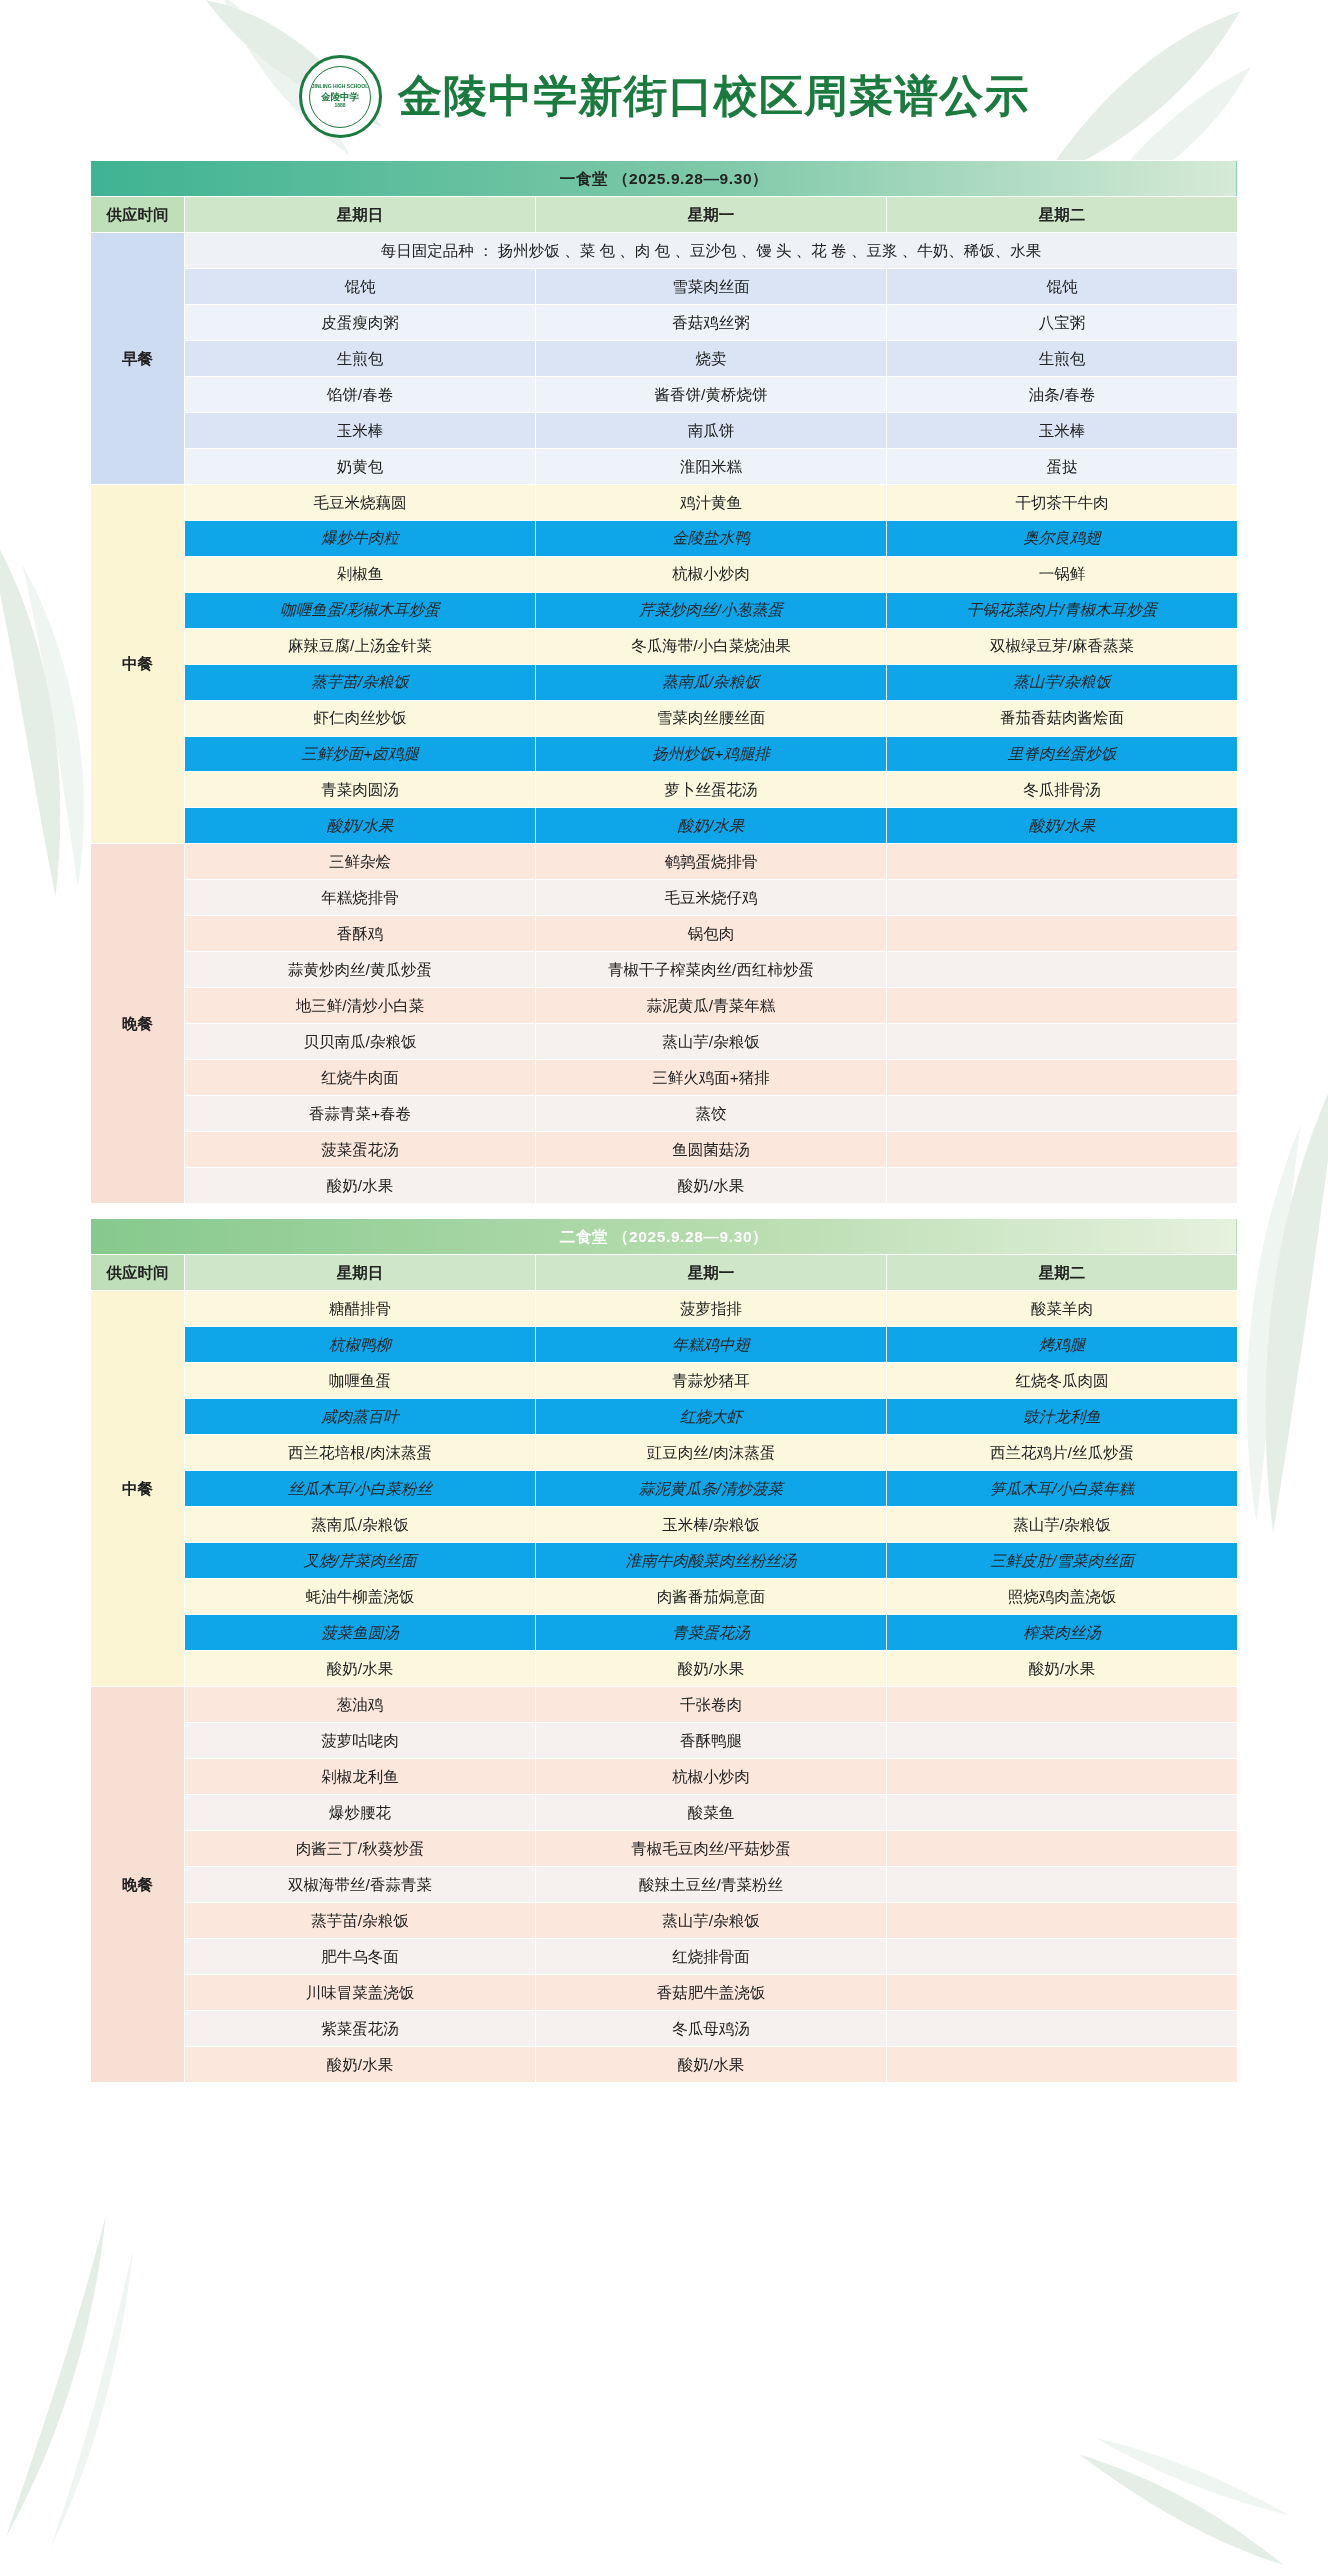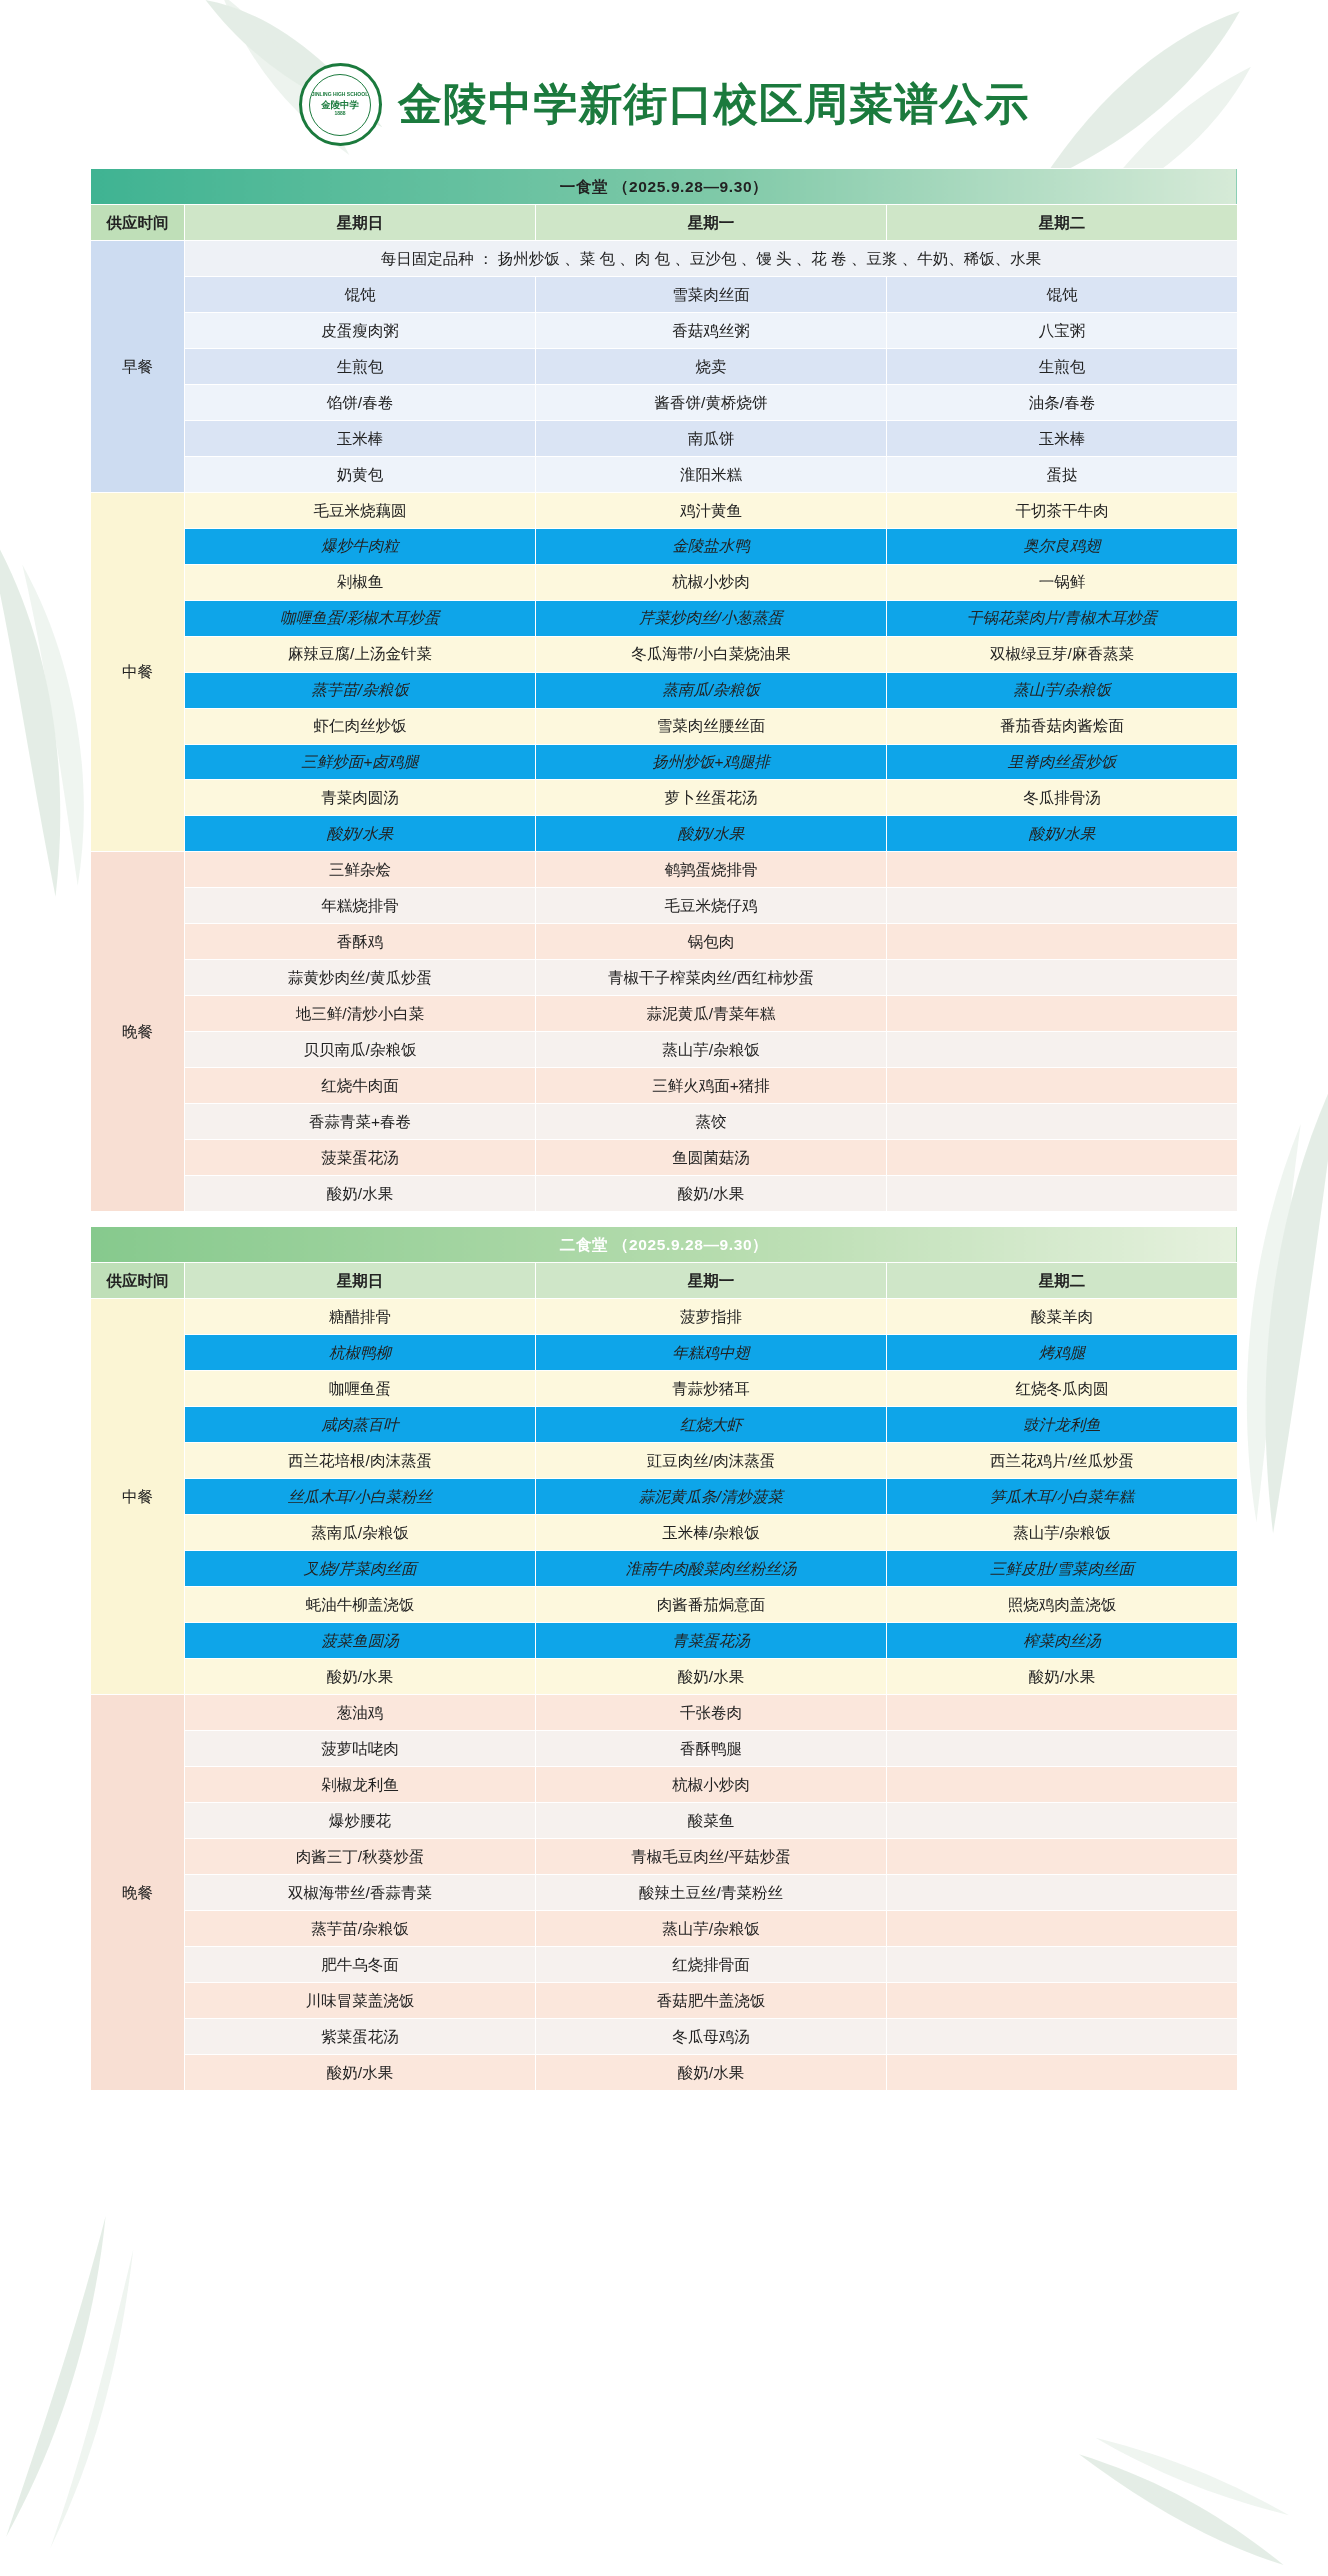--- a/index.html
+++ b/index.html
@@ -9,21 +9,21 @@
     font-family: "Liberation Sans", "DejaVu Sans", sans-serif;
     background: #ffffff;
     position: relative;
     overflow-x: hidden;
   }
   .page {
     position: relative;
     width: 1328px;
     min-height: 2576px;
     background: #ffffff;
-    padding: 8px;
+    padding: 0;
   }
   
   .leaf {
     position: absolute;
     color: #cfe0d2;
     opacity: 0.55;
     pointer-events: none;
     z-index: 0;
   }
   .content { position: relative; z-index: 2; }
@@ -98,21 +98,21 @@
     font-size: 16.6px;
     font-weight: bold;
     color: #23502c;
     padding: 10px 0;
   }
   .col-head td.supply { background: #bfdfb8; }
 
   
   td.meal {
     font-size: 19px;
-    font-weight: normal;
+    font-weight: bold;
     color: #23502c;
     width: 94px;
   }
   td.meal.breakfast { background: #cddcf1; }
   td.meal.lunch     { background: #fbf5d4; margin-top: 16px; }
   td.meal.dinner    { background: #f8dfd3; }
 
   
   .bk-fixed td { background: #eef1f6; font-size: 15px; }
   .bk td.a { background: #dae4f4; }

